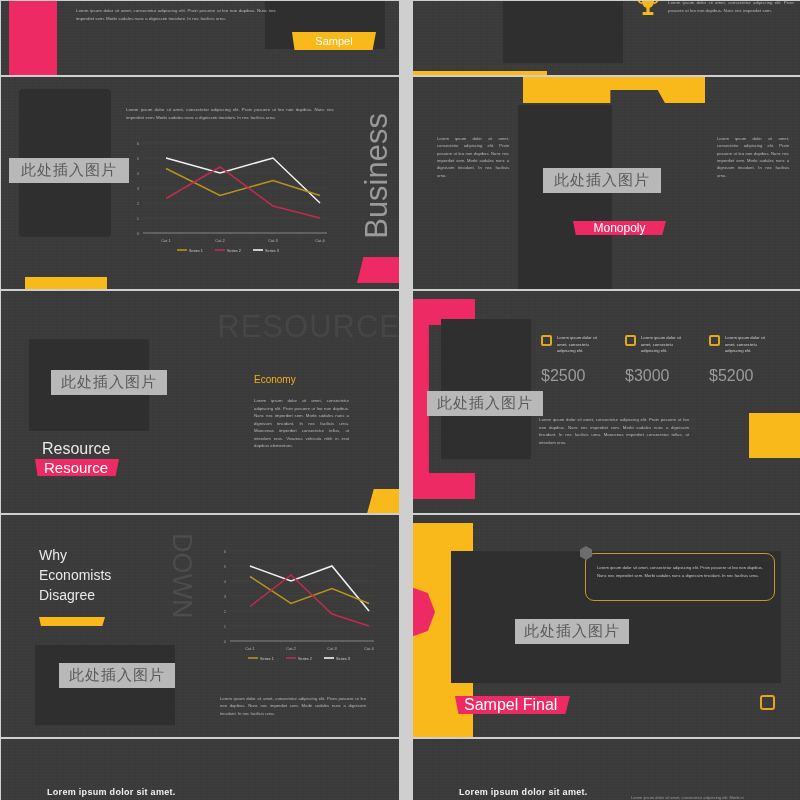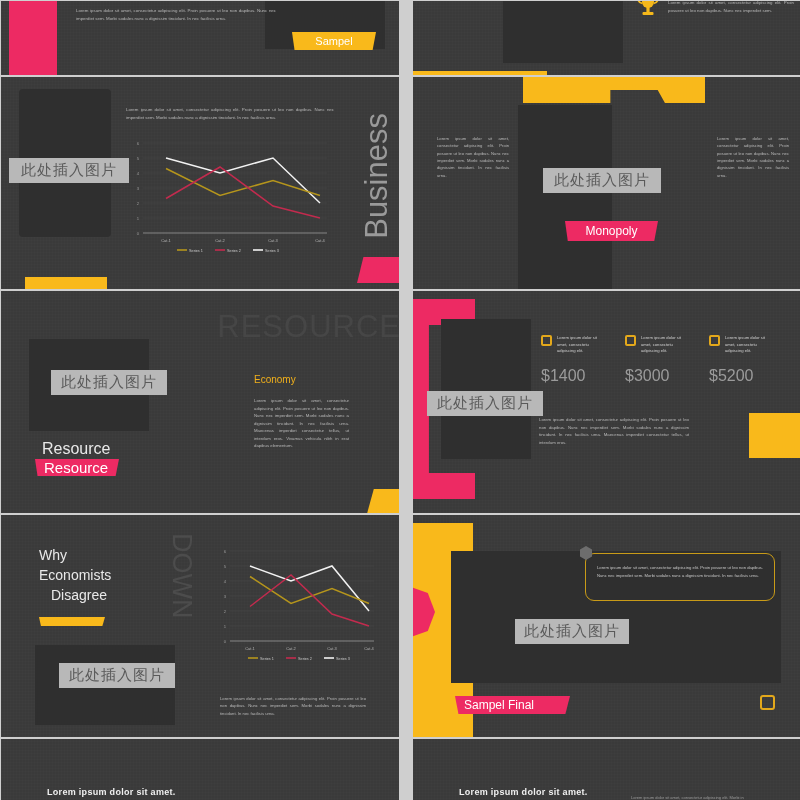--- a/index.html
+++ b/index.html
@@ -146,21 +146,21 @@
     <div class="yelblock" style="left:24px;bottom:-10px;width:82px;height:22px;"></div>
   </div>
 
   <div class="slide">
     <div class="tex"></div>
     <div class="yelblock" style="left:110px;top:-12px;width:182px;height:38px;clip-path:polygon(0 0,100% 0,100% 100%,78% 100%,74% 66%,48% 66%,48% 100%,0 100%);"></div>
     <div class="ph" style="left:105px;top:28px;width:94px;height:184px;"></div>
     <div class="body-txt" style="left:24px;top:58px;width:72px;font-size:4.2px;">Lorem ipsum dolor sit amet, consectetur adipiscing elit. Proin posuere ut leo non dapibus. Nunc nec imperdiet sem. Morbi sodales nunc a dignissim tincidunt. In nec facilisis urna.</div>
     <div class="body-txt" style="right:22px;top:58px;width:72px;font-size:4.2px;">Lorem ipsum dolor sit amet, consectetur adipiscing elit. Proin posuere ut leo non dapibus. Nunc nec imperdiet sem. Morbi sodales nunc a dignissim tincidunt. In nec facilisis urna.</div>
     <div class="imgph" style="left:130px;top:91px;width:118px;height:25px;font-size:15px;">此处插入图片</div>
-    <div class="ribbon" style="left:152px;top:144px;width:93px;height:20px;">
+    <div class="ribbon" style="left:160px;top:144px;width:93px;height:14px;">
       <div class="rb"></div>
       <span style="font-size:12px;width:100%;text-align:center;">Monopoly</span>
     </div>
   </div>
 
   <div class="slide">
     <div class="tex"></div>
     <div class="ghost" style="right:-2px;top:18px;font-size:31px;letter-spacing:1px;">RESOURCE</div>
     <div class="ph" style="left:28px;top:48px;width:120px;height:92px;"></div>
     <div class="imgph" style="left:50px;top:79px;width:116px;height:25px;font-size:15px;">此处插入图片</div>
@@ -176,21 +176,21 @@
 
   <div class="slide">
     <div class="tex"></div>
     <div class="pinkblock" style="left:-2px;top:8px;width:64px;height:200px;clip-path:polygon(0 0,100% 0,100% 13%,28% 13%,28% 87%,100% 87%,100% 100%,0 100%);"></div>
     <div class="ph" style="left:28px;top:28px;width:90px;height:140px;"></div>
 
     <div class="icard" style="left:128px;top:44px;width:70px;display:flex;gap:5px;">
       <div class="sq"></div>
       <div class="txt" style="font-size:4.2px;width:48px;">Lorem ipsum dolor sit amet, consectetu adipiscing elit.</div>
     </div>
-    <div class="price" style="left:128px;top:76px;font-size:16px;">$1400</div>
+    <div class="price" style="left:128px;top:76px;font-size:16px;">$2500</div>
 
     <div class="icard" style="left:212px;top:44px;width:70px;display:flex;gap:5px;">
       <div class="sq"></div>
       <div class="txt" style="font-size:4.2px;width:48px;">Lorem ipsum dolor sit amet, consectetu adipiscing elit.</div>
     </div>
     <div class="price" style="left:212px;top:76px;font-size:16px;">$3000</div>
 
     <div class="icard" style="left:296px;top:44px;width:70px;display:flex;gap:5px;">
       <div class="sq"></div>
       <div class="txt" style="font-size:4.2px;width:48px;">Lorem ipsum dolor sit amet, consectetu adipiscing elit.</div>
@@ -200,21 +200,21 @@
     <div class="imgph" style="left:14px;top:100px;width:116px;height:25px;font-size:15px;">此处插入图片</div>
     <div class="body-txt" style="left:126px;top:125px;width:150px;font-size:4.3px;">Lorem ipsum dolor sit amet, consectetur adipiscing elit. Proin posuere ut leo non dapibus. Nunc nec imperdiet sem. Morbi sodales nunc a dignissim tincidunt. In nec facilisis urna. Maecenas imperdiet consectetur tellus, ut interdum eros.</div>
     <div class="yelblock" style="right:0;top:122px;width:62px;height:45px;"></div>
   </div>
 
   <div class="slide">
     <div class="tex"></div>
     <div class="vtext" style="left:165px;top:18px;font-size:27px;color:#4c4c4c;">DOWN</div>
     <div class="bigtitle" style="left:38px;top:32px;font-size:14px;">Why</div>
     <div class="bigtitle" style="left:38px;top:52px;font-size:14px;">Economists</div>
-    <div class="bigtitle" style="left:50px;top:72px;font-size:14px;">Disagree</div>
+    <div class="bigtitle" style="left:38px;top:72px;font-size:14px;">Disagree</div>
     <div class="yribbon" style="left:38px;top:102px;width:66px;height:9px;"></div>
     <div class="ph" style="left:34px;top:130px;width:140px;height:80px;"></div>
     <div class="imgph" style="left:58px;top:148px;width:116px;height:25px;font-size:15px;">此处插入图片</div>
 
     <div class="chart" style="left:205px;top:28px;width:180px;height:122px;">
       <svg viewBox="0 0 180 122" width="180" height="122">
         <g stroke="#4a4a4a" stroke-width="0.5">
           <line x1="24" y1="8" x2="168" y2="8"></line>
           <line x1="24" y1="23" x2="168" y2="23"></line>
           <line x1="24" y1="38" x2="168" y2="38"></line>
@@ -263,21 +263,21 @@
     <div class="callout" style="left:172px;top:38px;width:190px;height:48px;">
       <p style="font-size:4.2px;padding:10px 11px;">Lorem ipsum dolor sit amet, consectetur adipiscing elit. Proin posuere ut leo non dapibus. Nunc nec imperdiet sem. Morbi sodales nunc a dignissim tincidunt. In nec facilisis urna.</p>
     </div>
     <svg style="position:absolute;left:166px;top:31px;" width="14" height="14" viewBox="0 0 14 14">
       <polygon points="7,0 13,3.5 13,10.5 7,14 1,10.5 1,3.5" fill="#6d6d6d"></polygon>
     </svg>
 
     <div class="imgph" style="left:102px;top:104px;width:114px;height:25px;font-size:15px;">此处插入图片</div>
     <div class="ribbon" style="left:42px;top:181px;width:115px;height:18px;">
       <div class="rb"></div>
-      <span style="font-size:12px;padding-left:9px;">Sampel Final</span>
+      <span style="font-size:16px;padding-left:9px;">Sampel Final</span>
     </div>
     <div class="sq big" style="position:absolute;right:36px;bottom:27px;"></div>
   </div>
 
   <div class="slide">
     <div class="tex"></div>
     <div class="footline" style="left:46px;bottom:8px;font-size:9px;">Lorem ipsum dolor sit amet.</div>
   </div>
 
   <div class="slide">

